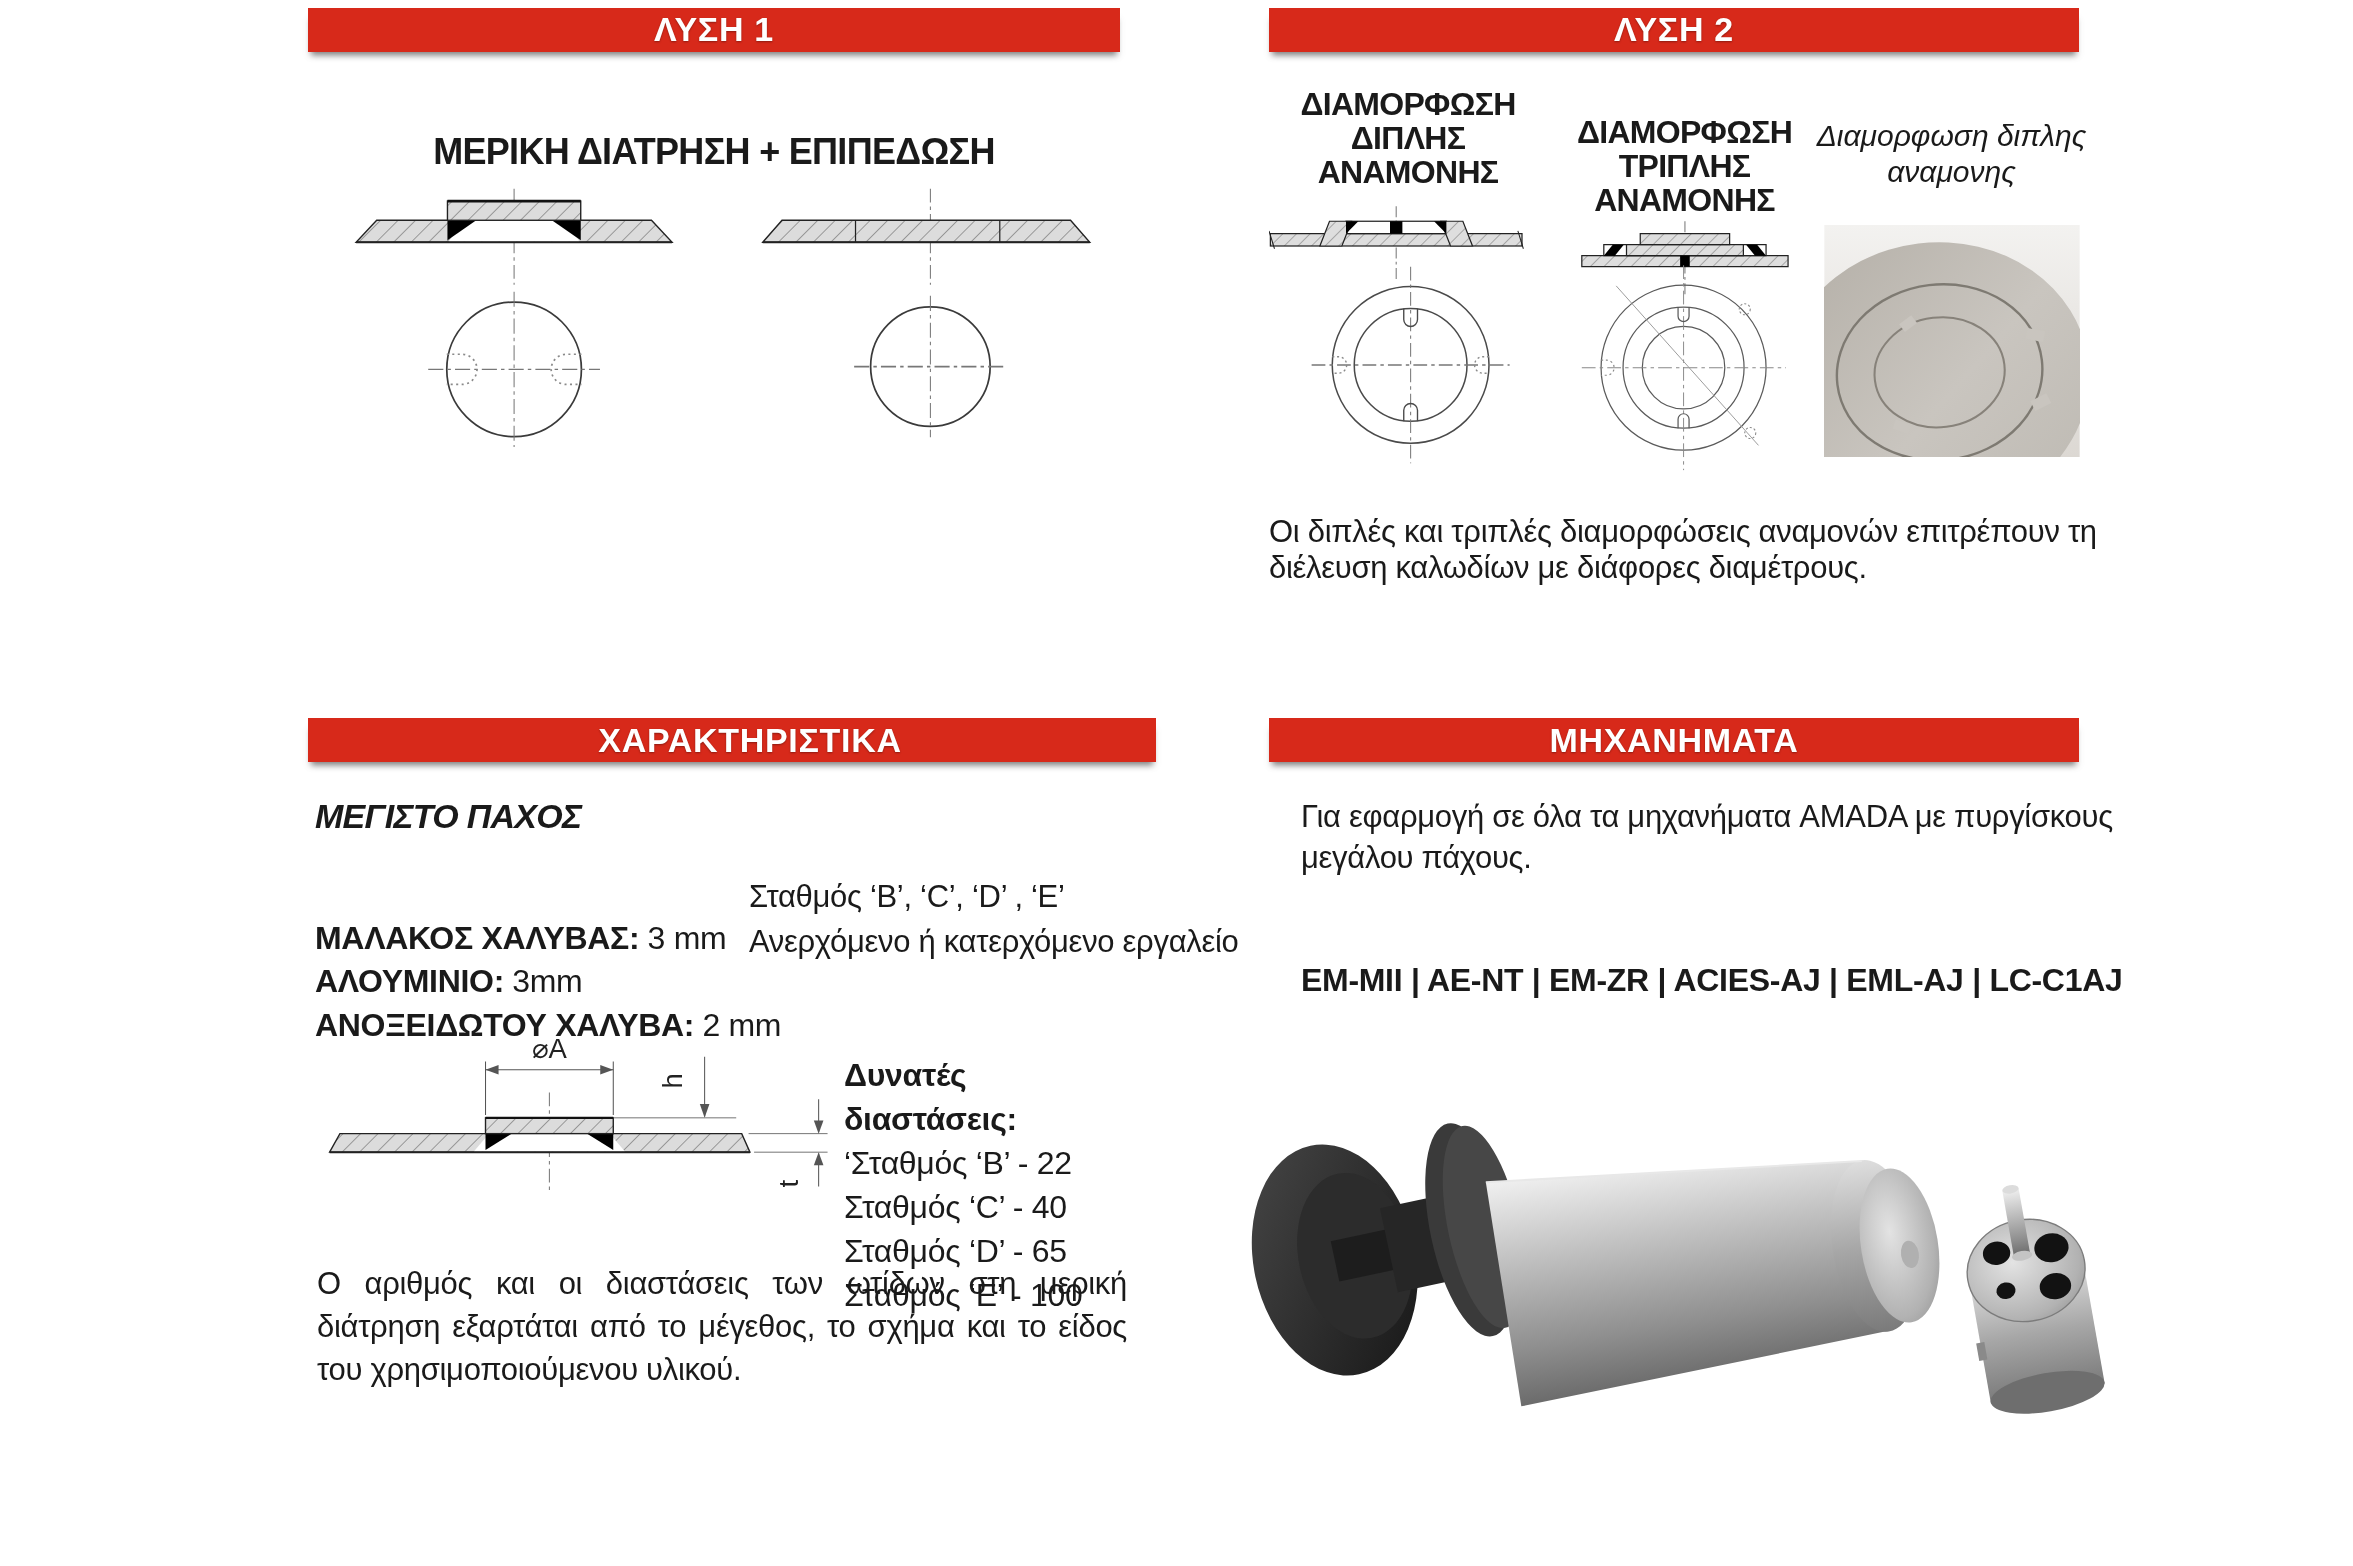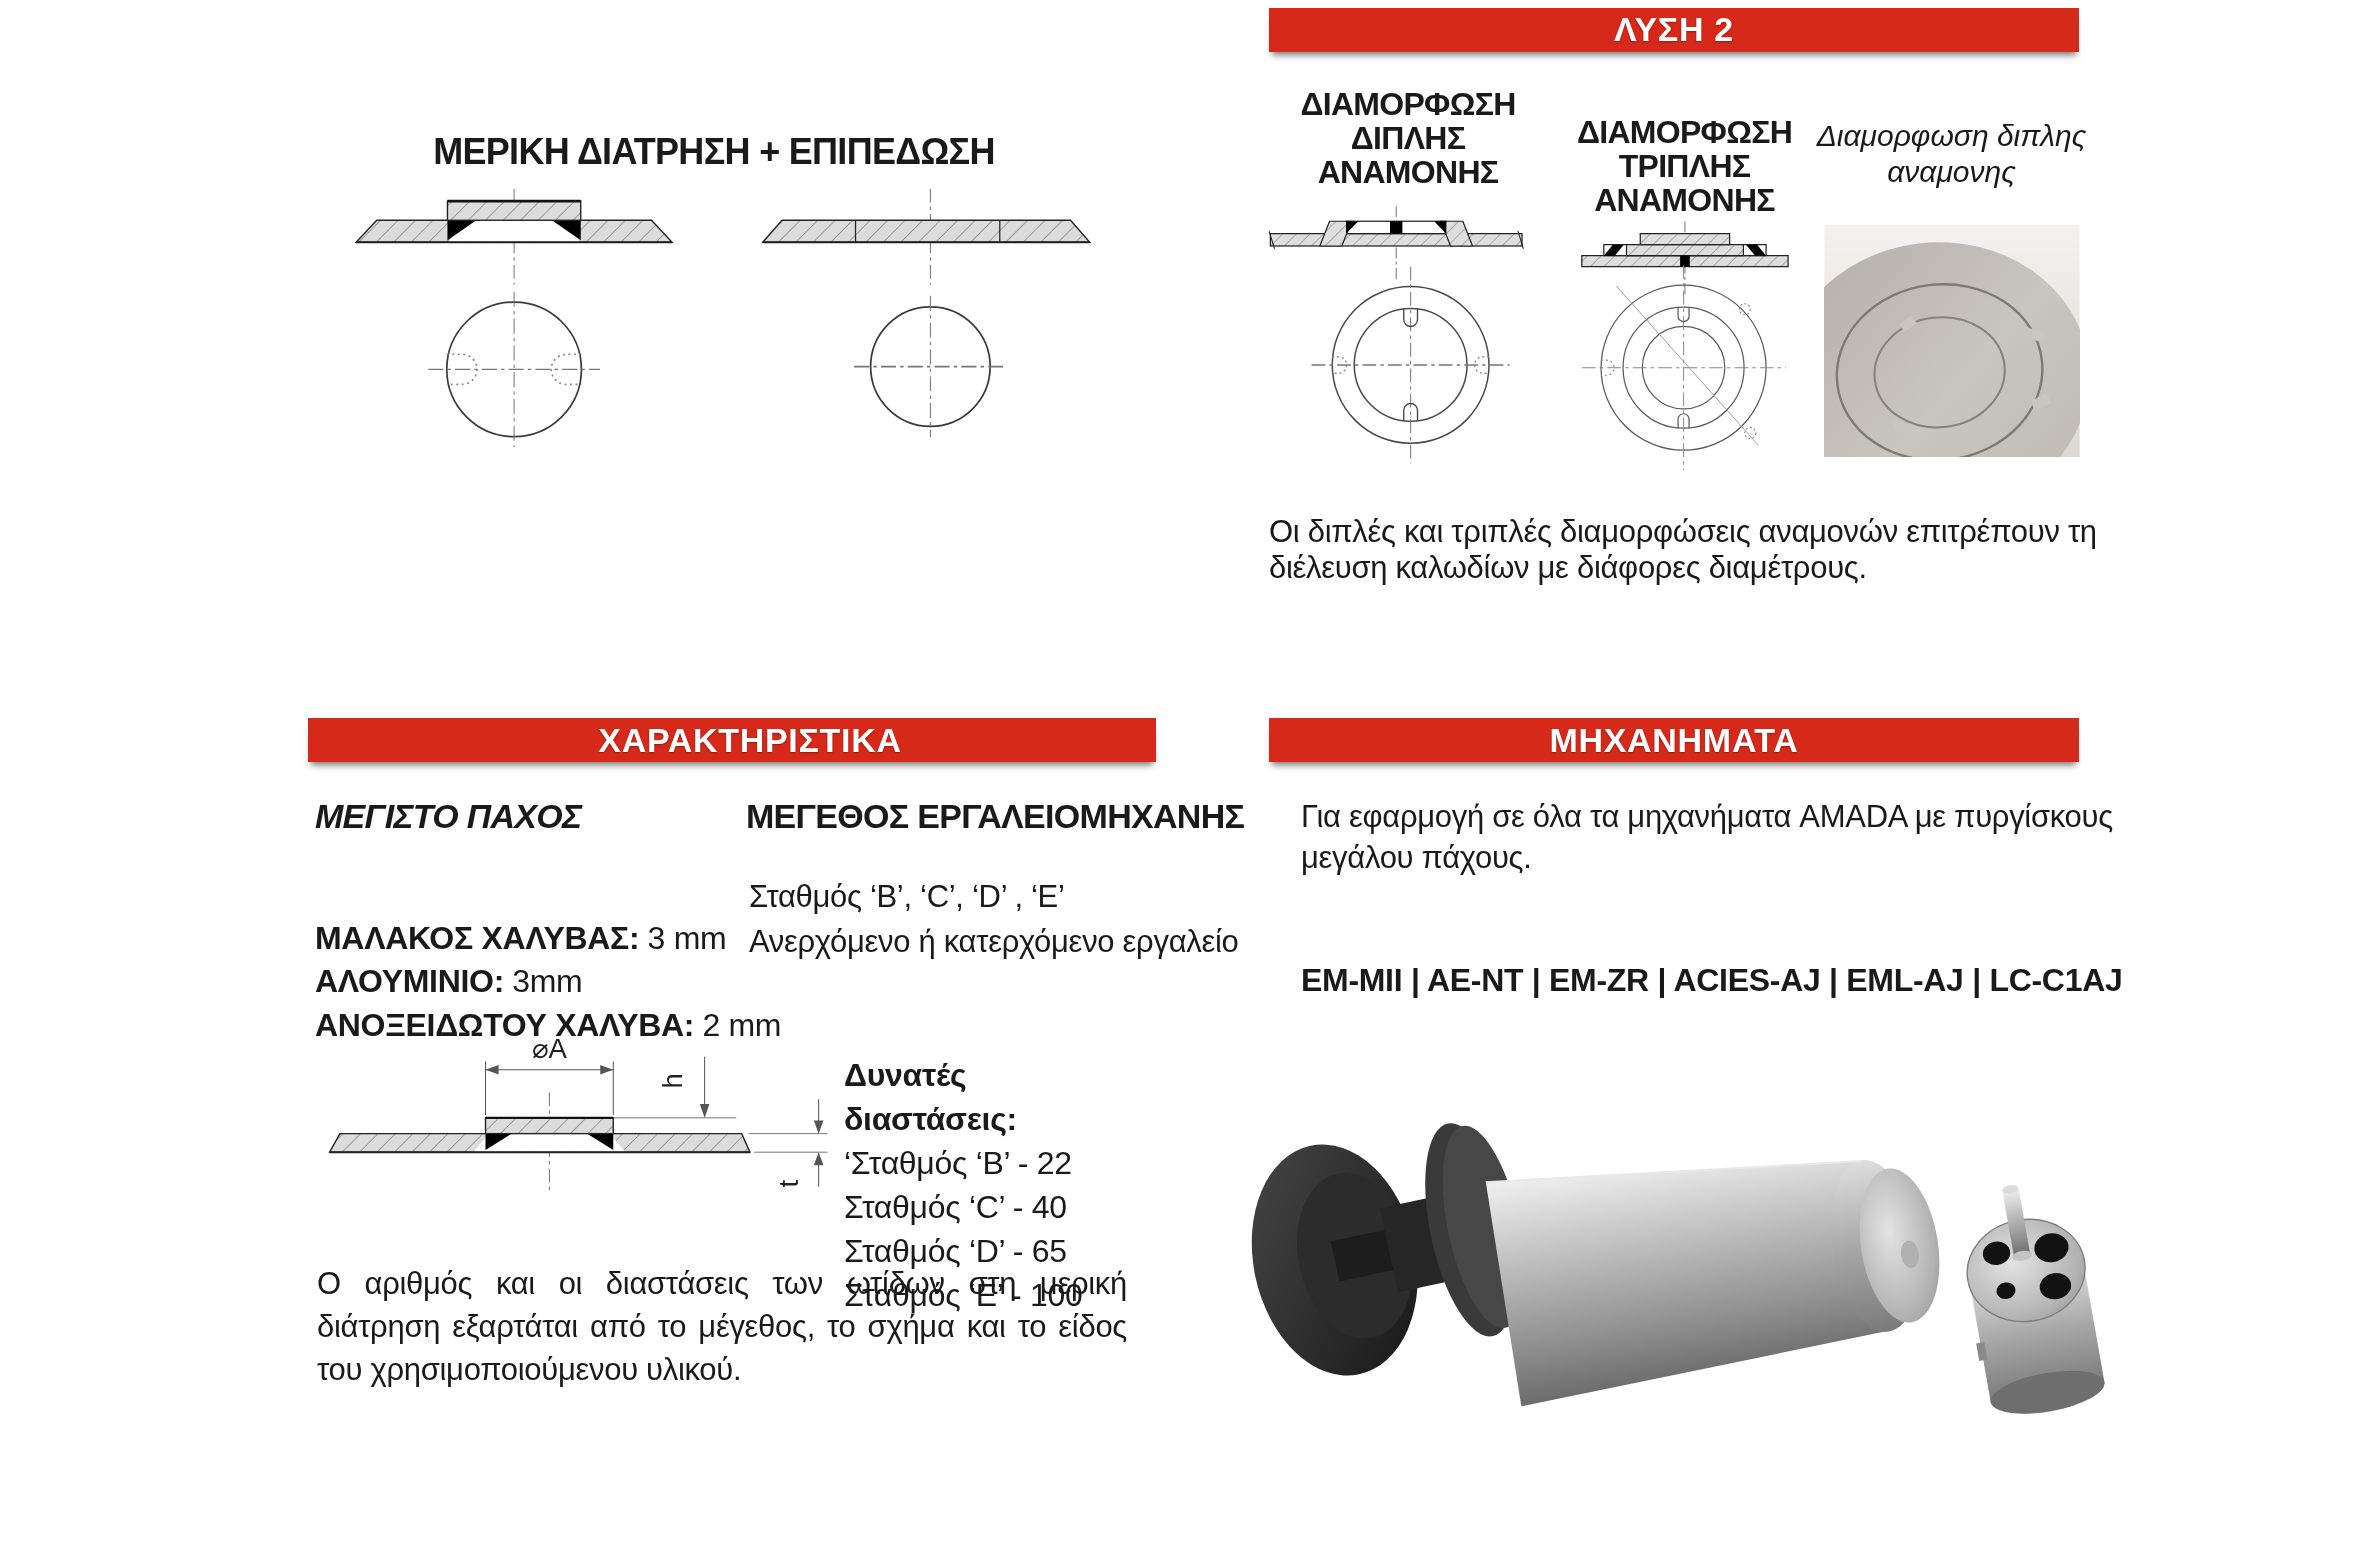--- a/index.html
+++ b/index.html
@@ -16,20 +16,21 @@
   .mat-line{position:absolute;font-size:32px;white-space:nowrap;letter-spacing:-0.3px;}
   .dim-item{font-size:32px;line-height:44px;letter-spacing:-0.3px;}
   svg{display:block;}
   .photo-frame{position:absolute;overflow:hidden;}
 </style>
 </head>
 <body>
 
 <div id="page">
 
+  <div class="banner" style="left:308px;top:7.6px;width:812px;">ΛΥΣΗ 1</div>
   <div class="banner" style="left:1269px;top:7.6px;width:810px;">ΛΥΣΗ 2</div>
   <div class="banner" style="left:308px;top:718px;width:812px;padding-left:36px;">ΧΑΡΑΚΤΗΡΙΣΤΙΚΑ</div>
   <div class="banner" style="left:1269px;top:718px;width:810px;">ΜΗΧΑΝΗΜΑΤΑ</div>
 
   <div class="h-center cond" style="left:308px;top:131px;width:812px;font-size:36px;">ΜΕΡΙΚΗ ΔΙΑΤΡΗΣΗ + ΕΠΙΠΕΔΩΣΗ</div>
 
   <div style="position:absolute;left:308px;top:187px;width:812px;height:296px;">
     <svg viewBox="0 0 1182 430" width="812" height="296">
       <defs>
         <pattern id="hA" patternUnits="userSpaceOnUse" width="18" height="18" patternTransform="rotate(45)">
@@ -144,21 +145,20 @@
         <rect x="296" y="268" width="26" height="16" fill="#c9c5bf" transform="rotate(-20 309 276)"></rect>
         <rect x="92" y="280" width="24" height="14" fill="#c9c5bf" transform="rotate(25 104 287)"></rect>
         <rect x="120" y="132" width="22" height="14" fill="#c9c5bf" transform="rotate(-30 131 139)"></rect>
       </g>
     </svg>
   </div>
 
   <div class="para" style="left:1269px;top:514px;width:845px;line-height:36px;">Οι διπλές και τριπλές διαμορφώσεις αναμονών επιτρέπουν τη διέλευση καλωδίων με διάφορες διαμέτρους.</div>
 
   <div class="cond" style="position:absolute;left:315px;top:797px;font-size:34px;font-weight:bold;font-style:italic;">ΜΕΓΙΣΤΟ ΠΑΧΟΣ</div>
-  <div class="cond" style="position:absolute;left:746px;top:797px;font-size:34px;font-weight:bold;white-space:nowrap;">ΜΕΓΕΘΟΣ ΕΡΓΑΛΕΙΟΜΗΧΑΝΗΣ</div>
 
   <div style="position:absolute;left:749px;top:874px;font-size:31px;line-height:45px;letter-spacing:-0.3px;">
     <div>Σταθμός ‘Β’, ‘C’, ‘D’ , ‘E’</div>
     <div>Ανερχόμενο ή κατερχόμενο εργαλείο</div>
   </div>
 
   <div class="mat-line" style="left:315px;top:920px;">
     <span class="b">ΜΑΛΑΚΟΣ ΧΑΛΥΒΑΣ:</span><span>3 mm</span>
   </div>
   <div class="mat-line" style="left:315px;top:963px;">

